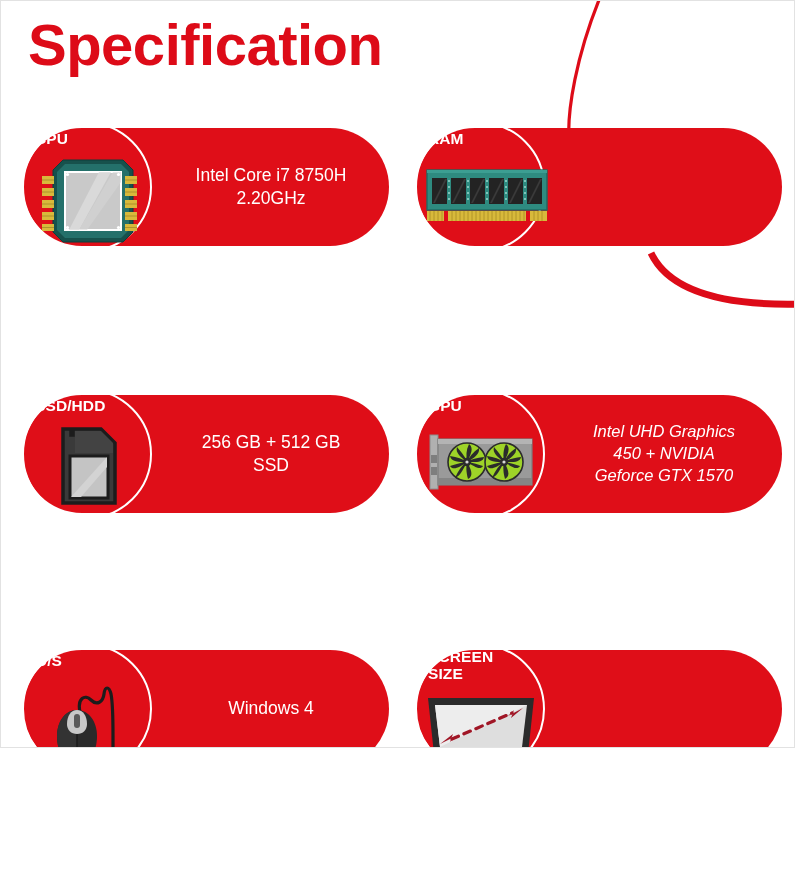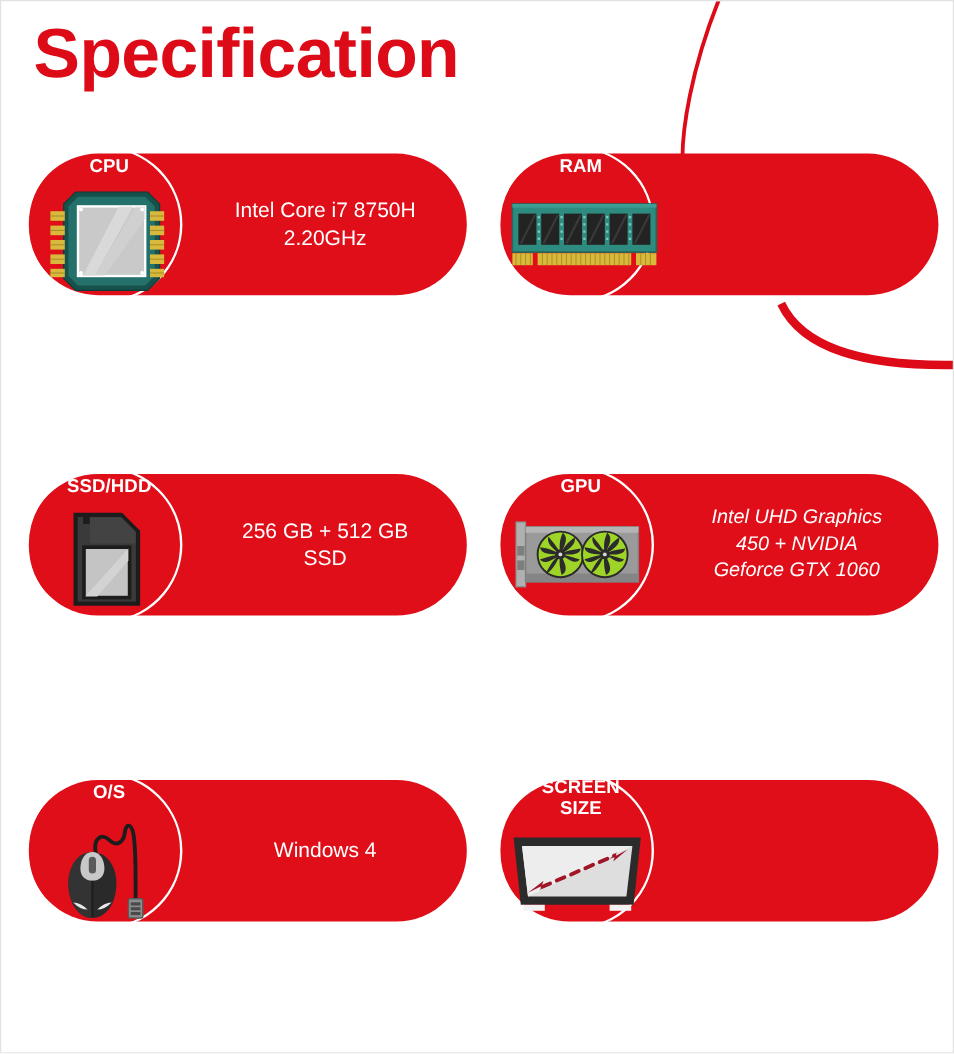--- a/index.html
+++ b/index.html
@@ -7,21 +7,21 @@
   html, body {
     width: 795px;
     height: 878px;
     background: #ffffff;
     font-family: "Liberation Sans", sans-serif;
   }
 
   #page {
     position: relative;
     width: 795px;
-    height: 878px;
+    height: 748px;
     background: #ffffff;
     border: 1px solid #e2e2e2;
     overflow: hidden;
     padding-left: 15px;
   }
 
   
   .deco-layer {
     position: absolute;
     left: 0; top: 0;
@@ -70,21 +70,21 @@
     z-index: 3;
     pointer-events: none;
   }
 
   
   .cat-label {
     position: absolute;
     left: 12px;
     top: 2px;
     width: 112px;
-    text-align: center;
+    text-align: left;
     color: #ffffff;
     font-size: 15.5px;
     font-weight: bold;
     line-height: 1.12;
     z-index: 5;
     letter-spacing: 0.1px;
   }
 
   
   .icon-box {
@@ -287,21 +287,21 @@
         <polygon points="14,74 50,34 50,44 24,74" fill="#D3D3D3"></polygon>
       </svg>
     </div>
   </div>
 
   <div class="card col-right row-2">
     <div class="value small">
       <span>
         <span>Intel UHD Graphics</span><br>
         <span>450 + NVIDIA</span><br>
-        <span>Geforce GTX 1060</span>
+        <span>Geforce GTX 1570</span>
       </span>
     </div>
     <div class="ring"></div>
     <div class="cat-label">GPU</div>
     <div class="icon-box" style="left:12px; top:38px;">
       <svg width="108" height="62" viewBox="0 0 108 62">
 
         <rect x="2" y="2" width="8" height="54" fill="#B0B0B0" stroke="#8C8C8C" stroke-width="1"></rect>
         <rect x="3" y="22" width="6" height="8" fill="#7E7E7E"></rect>
         <rect x="3" y="34" width="6" height="8" fill="#7E7E7E"></rect>

